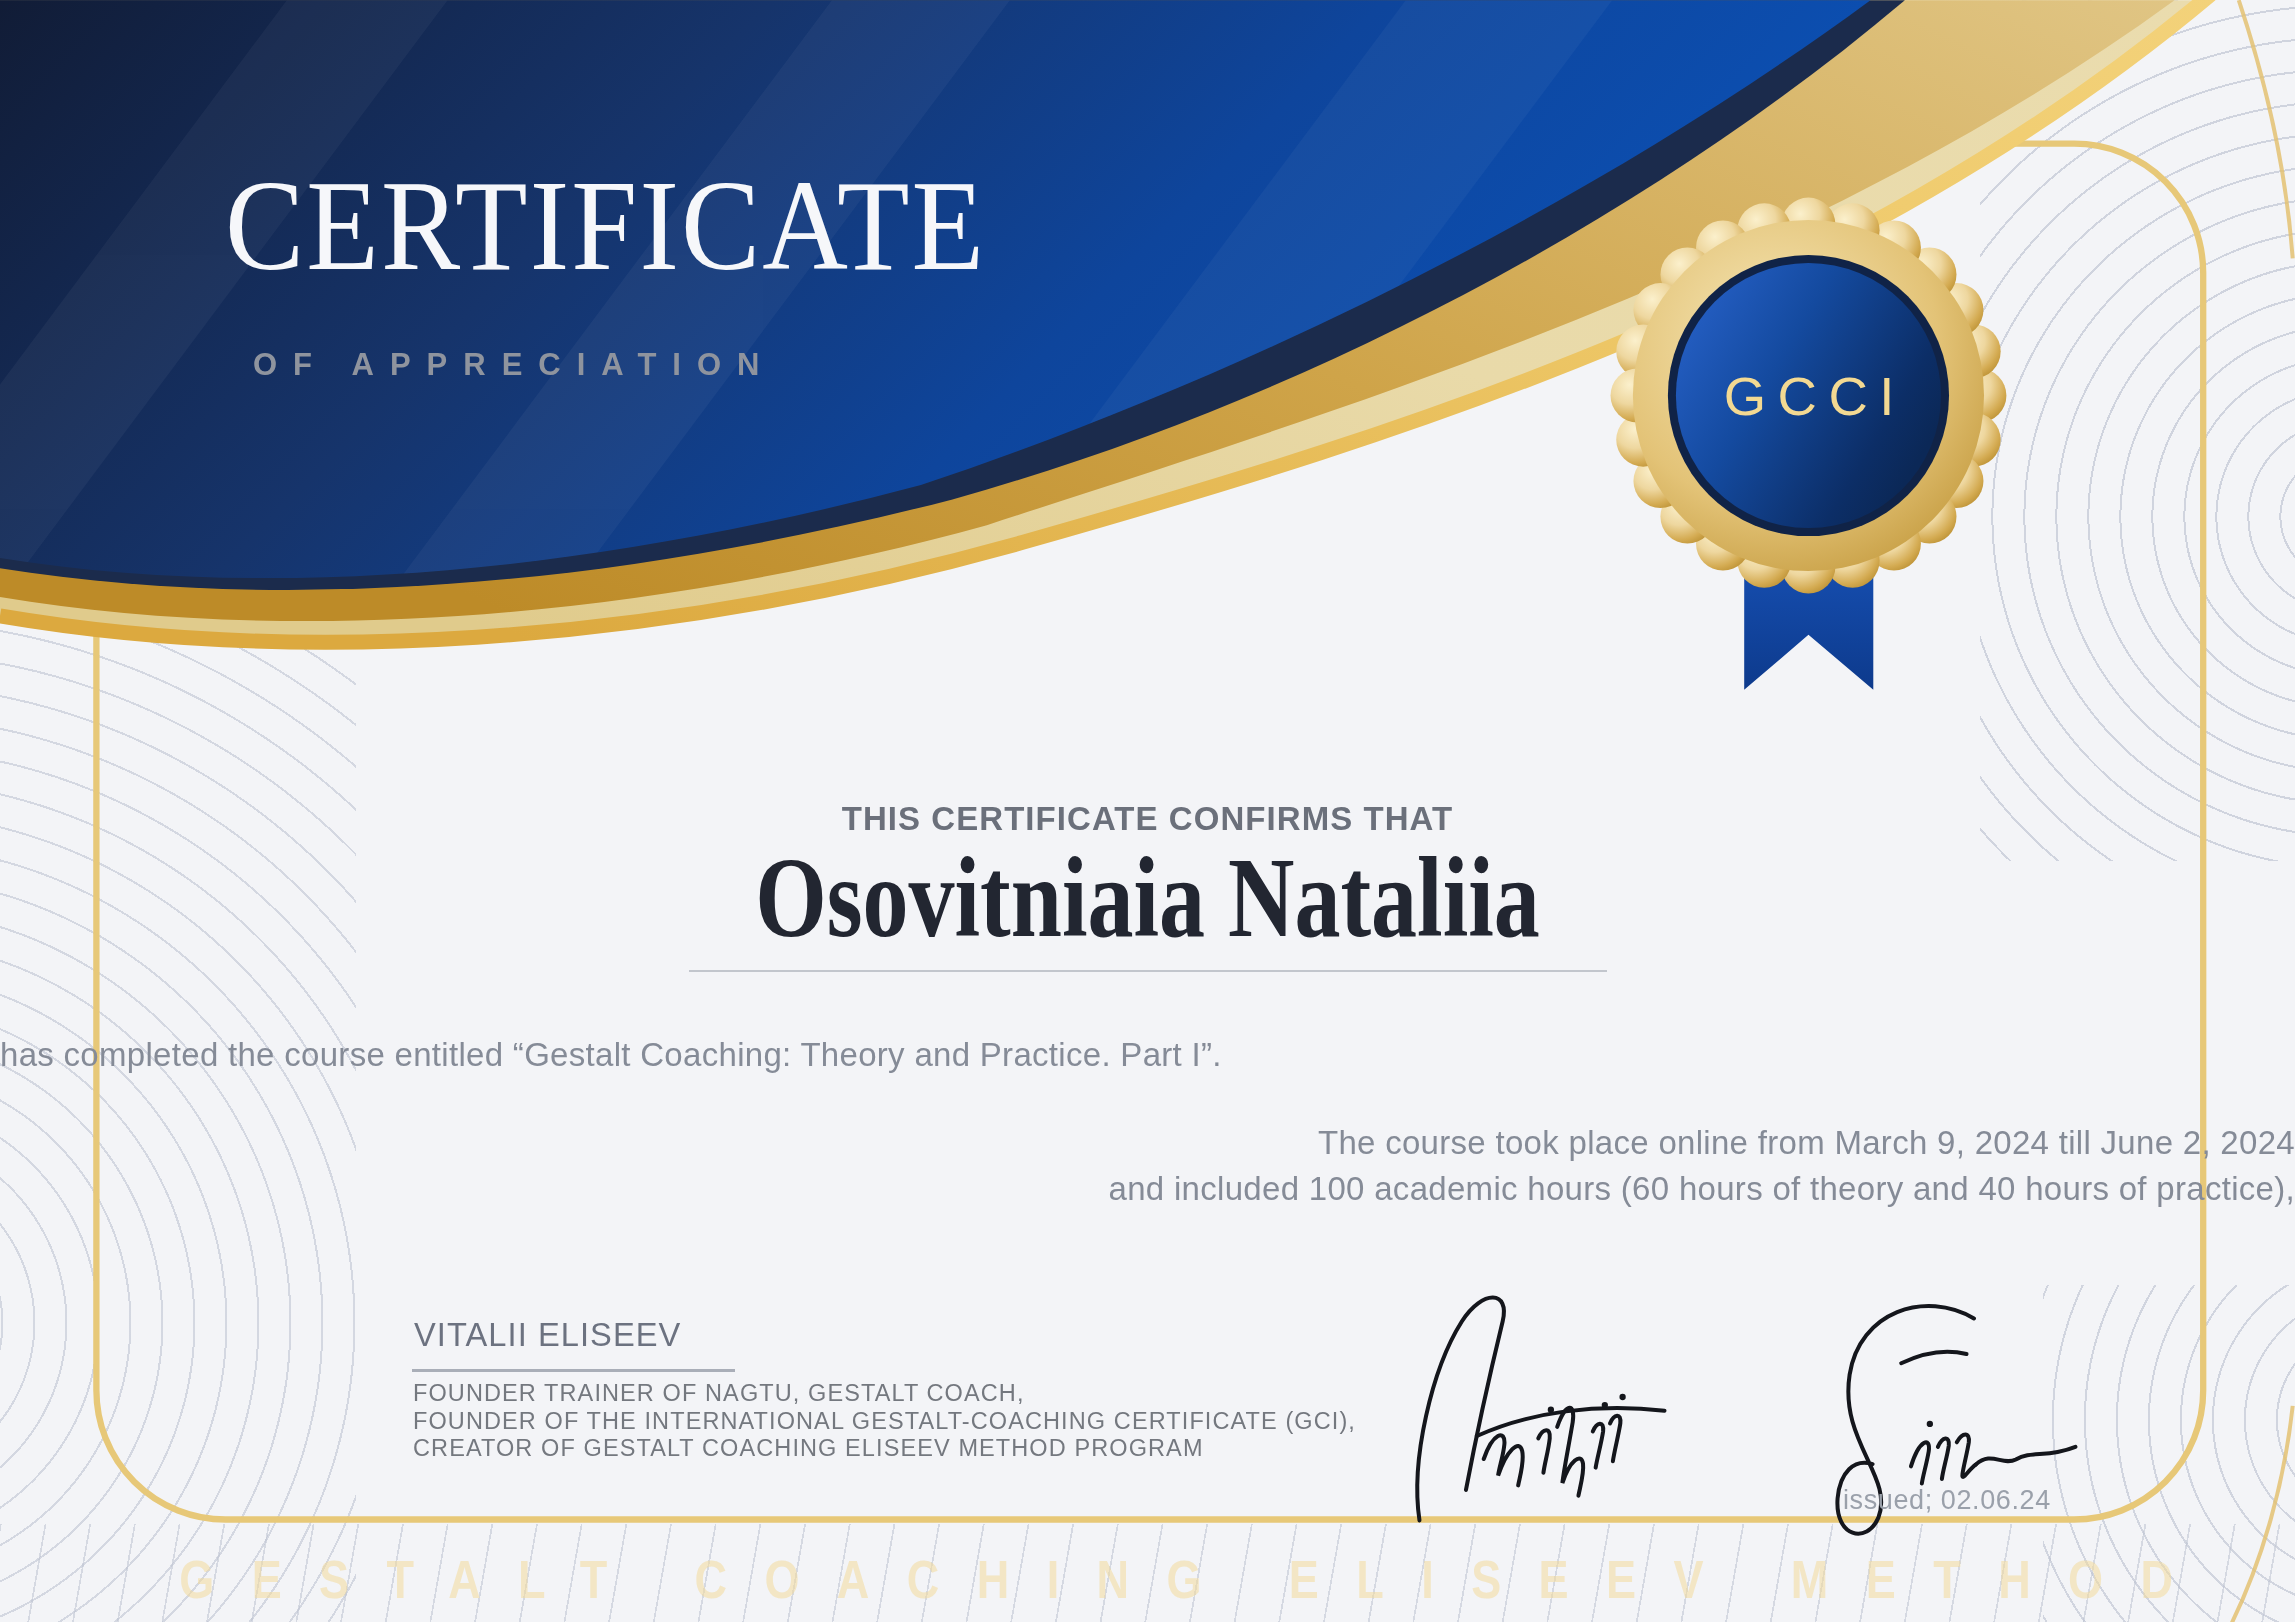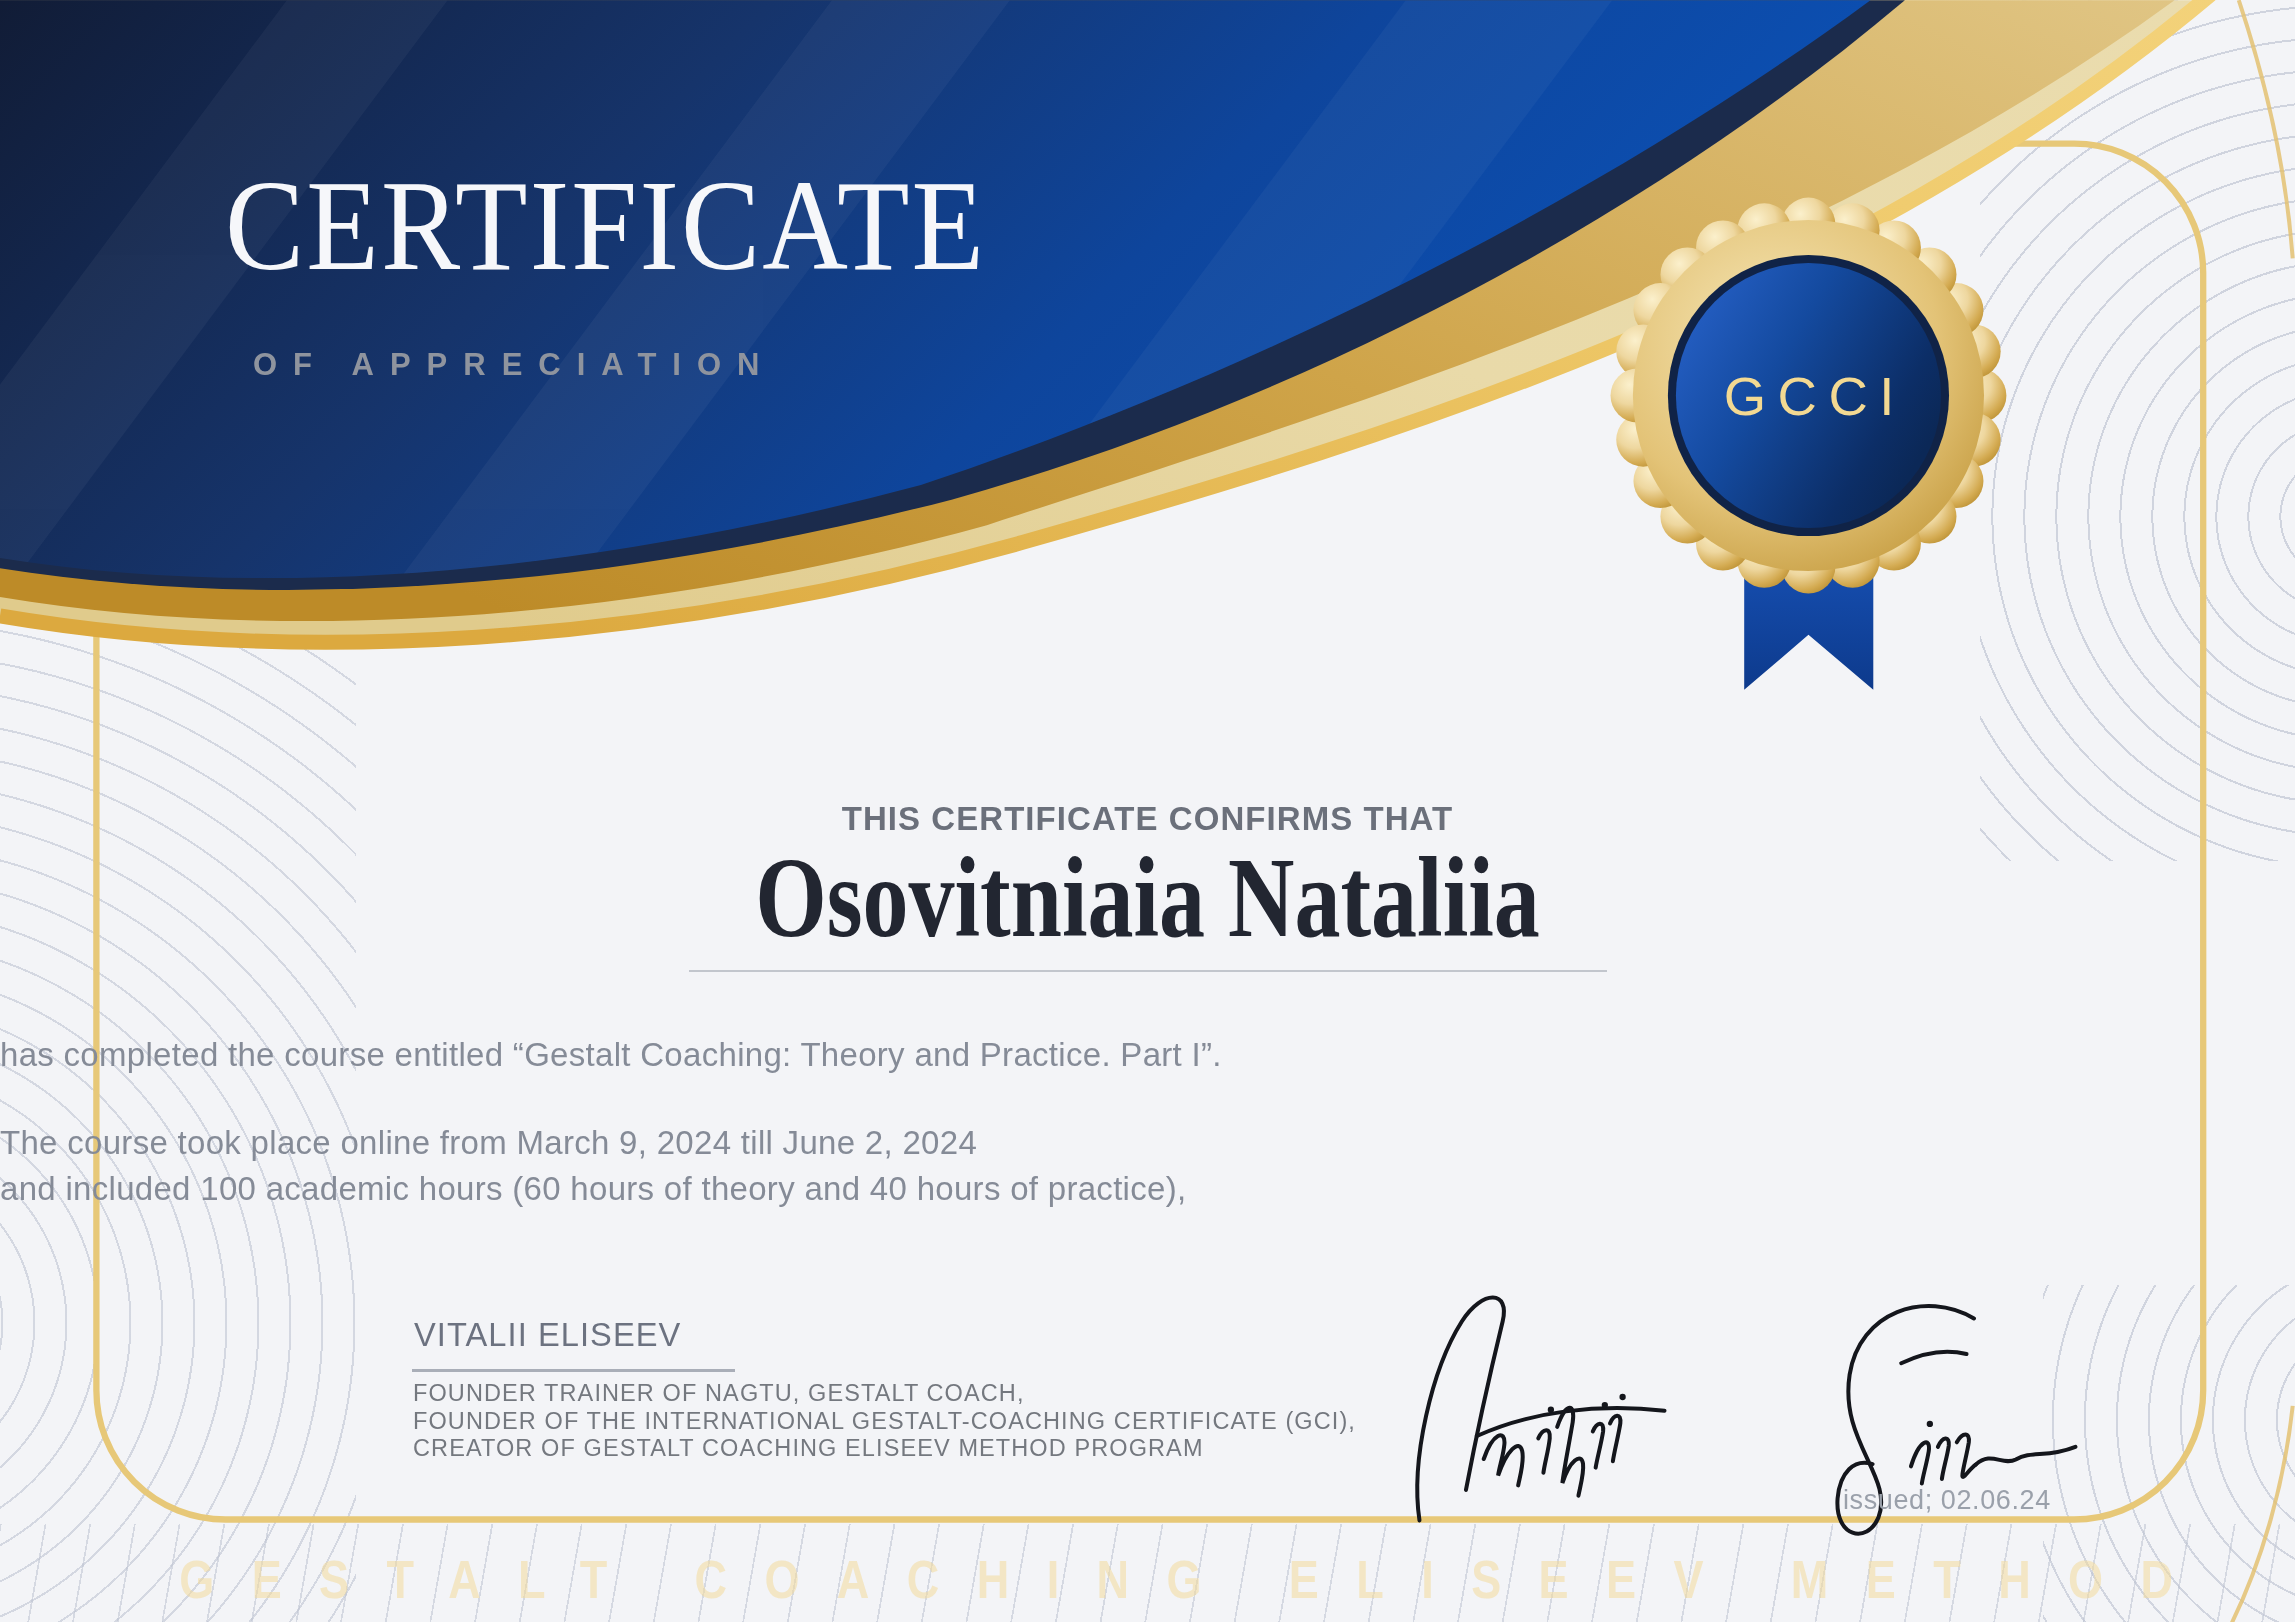--- a/index.html
+++ b/index.html
@@ -27,21 +27,21 @@
     transform:scaleX(.92);transform-origin:left top;white-space:nowrap;}
   #subtitle{left:253px;top:312px;font-size:31px;font-weight:700;letter-spacing:16px;
     color:#8f949e;white-space:nowrap;margin-top:35px;}
   #confirm{left:0;top:799px;width:2295px;text-align:center;font-size:34px;font-weight:700;
     letter-spacing:1.1px;color:#6b707b;transform:scaleX(.97);transform-origin:center top;}
   #recipient{left:0;top:840px;width:2295px;text-align:center;
     font-family:"Liberation Serif","DejaVu Serif",serif;font-size:115px;line-height:1;
     font-weight:700;color:#222631;transform:scaleX(.8);transform-origin:center top;white-space:nowrap;}
   #divider{left:689px;top:970px;width:918px;height:2.3px;background:#c2c6cd;}
   #completion{left:0;top:1036px;width:2295px;font-size:33px;color:#858b97;letter-spacing:0.3px;}
-  #course{left:0;top:1120px;width:2295px;text-align:left;font-size:33px;line-height:46px;
+  #course{left:0;top:1120px;width:2295px;text-align:right;font-size:33px;line-height:46px;
     color:#858b97;letter-spacing:0.3px;}
   #signer-name{left:414px;top:1315px;font-size:34px;letter-spacing:1.1px;color:#6c7280;
     transform:scaleX(.96);transform-origin:left top;white-space:nowrap;}
   #signer-line{left:412px;top:1369px;width:323px;height:2.9px;background:#a9aeb8;}
   #roles{left:413px;top:1380px;font-size:23.5px;line-height:27.5px;letter-spacing:1.1px;color:#74787f;white-space:nowrap;}
   #issued{left:1843px;top:1485px;font-size:27px;letter-spacing:0.6px;color:#9aa0aa;white-space:nowrap;}
   #footer-band{left:0;top:1549px;width:2295px;text-align:center;white-space:nowrap;text-decoration:underline;}
   #footer-band span{display:inline-block;font-size:53px;font-weight:700;letter-spacing:44px;
     color:rgba(242,219,157,.55);transform:scaleX(.85);transform-origin:center top;}
   .sig{position:absolute;}

